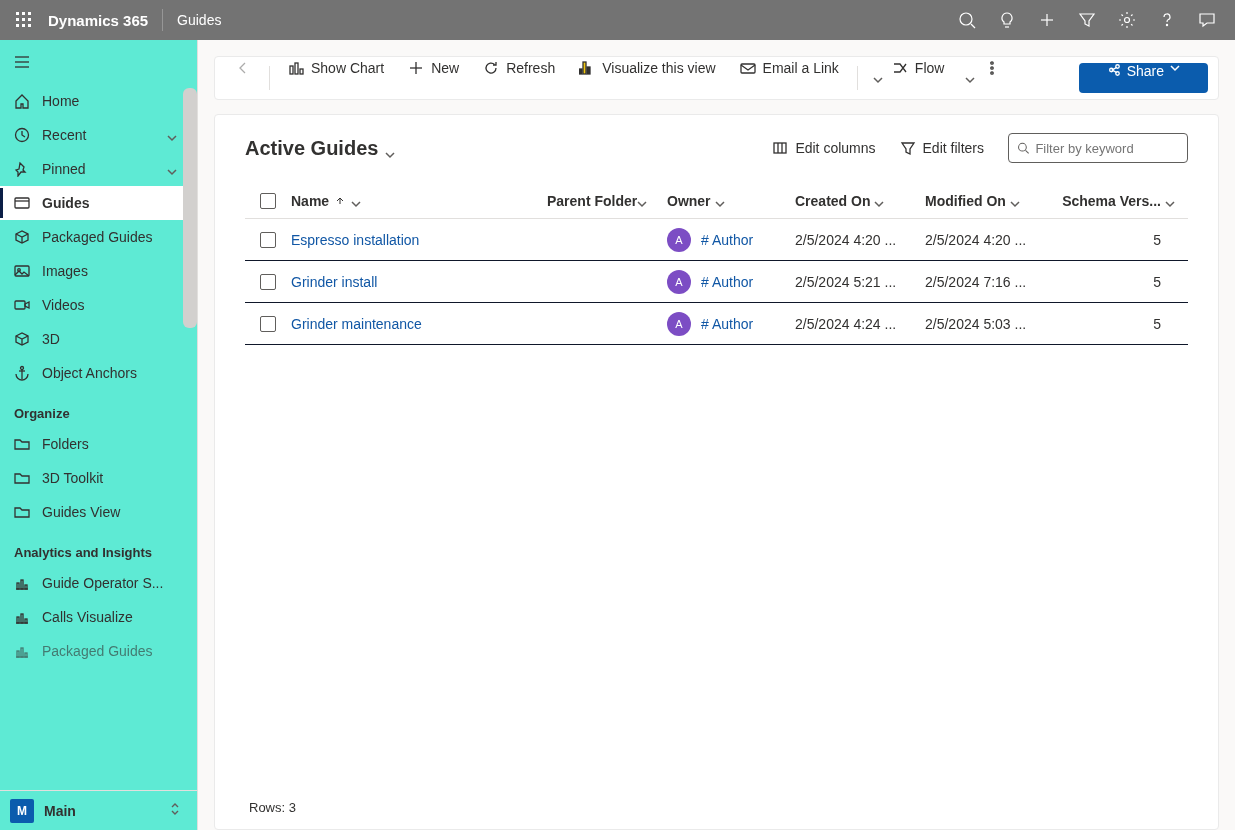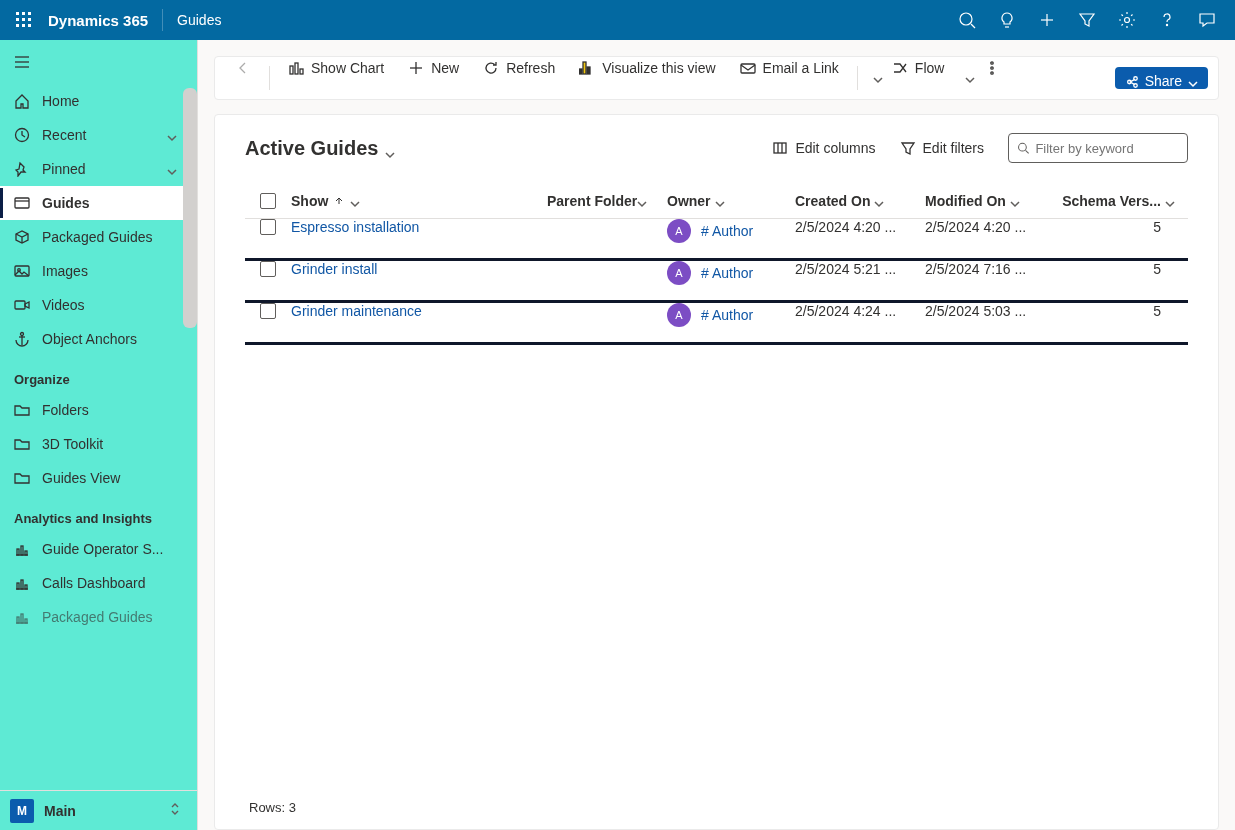--- a/index.html
+++ b/index.html
@@ -1,17 +1,17 @@
 <!DOCTYPE html>
 <html><head>
 <meta charset="utf-8">
 <style>
 * { box-sizing: border-box; margin: 0; padding: 0; }
 body { font-family: "Segoe UI", Arial, sans-serif; font-size: 14px; color: #323130; width: 1235px; height: 830px; overflow: hidden; background: #fff; }
-.topbar { height: 40px; background: #0369a1; color: #fff; display: flex; align-items: center; padding: 0 8px; }
+.topbar { height: 40px; background: #737373; color: #fff; display: flex; align-items: center; padding: 0 8px; }
 .waffle { width: 32px; height: 32px; display: flex; align-items: center; justify-content: center; cursor: pointer; }
 .top-brand { font-weight: 600; font-size: 15px; margin-left: 8px; }
 .top-divider { width: 1px; height: 22px; background: rgba(255,255,255,.25); margin: 0 14px; }
 .top-sub { font-size: 14px; font-weight: 400; }
 .top-spacer { flex: 1; }
 .top-icon { width: 40px; height: 40px; display: flex; align-items: center; justify-content: center; cursor: pointer; }
 .top-icon svg { stroke: #fff; fill: none; stroke-width: 1.2; }
 .shell { display: flex; height: 790px; }
 .sidebar { width: 198px; background: #5eead4; border-right: 1px solid #e1dfdd; display: flex; flex-direction: column; position: relative; }
 .hamburger { height: 44px; display: flex; align-items: center; padding-left: 14px; cursor: pointer; }
@@ -28,40 +28,40 @@
 .side-badge { width:24px; height:24px; background:#0b5cad; color:#fff; font-size:12px; display:flex; align-items:center; justify-content:center; border-radius:2px;}
 .side-footer .updown { margin-left:auto; margin-right:16px; color:#605e5c;}
 .scrollbar-fake { position:absolute; right:0; top:48px; width:14px; height:240px; background:#d2d0ce; border-radius:6px; }
 .main { flex:1; background:#faf9f8; display:flex; flex-direction:column; padding:0 0 0 0; }
 .cmdbar { height: 44px; margin: 16px 16px 0 16px; background:#fff; border:1px solid #eaeaea; border-radius:4px; display:flex; align-items:center; padding: 0 10px; gap:4px;}
 .cmd-btn { height:36px; display:flex; gap:7px; padding: 0 10px; cursor:pointer; color:#323130; font-size:14px; border:none; background:none; }
 .cmd-btn svg { stroke:#323130; fill:none; stroke-width:1.3; width:16px; height:16px;}
 .cmd-sep { width:1px; height:24px; background:#e1dfdd; margin: 0 4px;}
 .cmd-chev { padding: 0 6px; cursor:pointer;}
 .cmd-spacer { flex:1; }
-.cmd-share { height:22px; background:#0b5cad; color:#fff; border:none; border-radius:4px; display:flex; align-items:flex-end; gap:6px; padding: 0 10px; cursor:pointer; font-size:14px;}
+.cmd-share { height:30px; background:#0b5cad; color:#fff; border:none; border-radius:4px; display:flex; align-items:flex-start; gap:6px; padding: 0 28px; cursor:pointer; font-size:14px;}
 .cmd-share svg { stroke:#fff; fill:none; stroke-width:1.5;}
 .card { margin: 14px 16px 0 16px; background:#fff; border:1px solid #eaeaea; border-radius:4px; flex:1; display:flex; flex-direction:column; padding: 18px 30px 0 30px; }
 .card-header { display:flex; align-items:center; gap:18px; }
 .view-title { font-size:20px; font-weight:600; display:flex; align-items:center; gap:6px; cursor:pointer;}
 .card-tools { margin-left:auto; display:flex; align-items:center; gap:24px;}
 .tool-btn { display:flex; align-items:flex-start; gap:7px; cursor:pointer; color:#323130; background:none; border:none; font-size:14px;}
 .tool-btn svg { stroke:#323130; fill:none; stroke-width:1.3;}
 .filter-box { width:180px; height:30px; border:1px solid #605e5c; border-radius:4px; display:flex; align-items:center; padding:0 8px; gap:6px;}
 .filter-box input { border:none; outline:none; width:100%; font-size:13px; color:#605e5c;}
 .table { margin-top: 20px; }
 .thead { display:flex; align-items:center; height: 36px; border-bottom: 1px solid #e1dfdd; color:#323130; font-weight:600;}
 .col-check { width:46px; display:flex; justify-content:center;}
 .col-name { flex: 0 0 256px; display:flex; align-items:center; gap:6px; cursor:pointer;}
 .col-folder { flex: 0 0 120px; display:flex; align-items:center; cursor:pointer;}
 .col-owner { flex: 0 0 128px; display:flex; align-items:center; gap:4px; cursor:pointer;}
 .col-created { flex: 0 0 130px; display:flex; align-items:center; gap:4px; cursor:pointer;}
 .col-modified { flex: 0 0 130px; display:flex; align-items:center; gap:4px; cursor:pointer;}
 .col-schema { flex: 0 0 120px; display:flex; align-items:center; gap:4px; cursor:pointer; justify-content:flex-end;}
-.row { display:flex; align-items:flex-start; height: 42px; border-bottom:3px solid #0f172a;}
+.row { display:flex; align-items:center; height: 42px; border-bottom:1px solid #0f172a;}
 .link { color:#1157a5; cursor:pointer;}
 .avatar { width:24px; height:24px; border-radius:50%; background:#7c4dc4; color:#fff; font-size:11px; display:inline-flex; align-items:center; justify-content:center; margin-right:6px;}
 .checkbox { width:16px; height:16px; border:1px solid #605e5c; border-radius:2px; cursor:pointer; display:inline-block;}
 .rowcount { margin-top:auto; padding: 12px 0 14px 4px; color:#323130; font-size:13px;}
 .small-chev { width:10px; height:10px;}
 .small-chev svg{ stroke:#605e5c; fill:none; stroke-width:1.5;}
 .ellipsis { white-space:nowrap; overflow:hidden; text-overflow:ellipsis; }
 </style>
 </head>
 <body>
@@ -203,20 +203,29 @@
             <svg width="16" height="16" viewBox="0 0 16 16">
               <rect x="1" y="4" width="10" height="8" rx="1"></rect>
               <path d="M11 7l4-2v6l-4-2z"></path>
             </svg>
           </span>
         <span class="label">Videos</span>
       </div>
       <div class="side-item">
         <span class="side-icon">
             <svg width="16" height="16" viewBox="0 0 16 16">
+              <path d="M2 5l6-3 6 3v6l-6 3-6-3z"></path>
+              <path d="M2 5l6 3 6-3M8 8v6"></path>
+            </svg>
+          </span>
+        <span class="label">3D</span>
+      </div>
+      <div class="side-item">
+        <span class="side-icon">
+            <svg width="16" height="16" viewBox="0 0 16 16">
               <circle cx="8" cy="3" r="1.5"></circle>
               <line x1="8" y1="4.5" x2="8" y2="14"></line>
               <path d="M2 9a6 6 0 0 0 12 0"></path>
               <line x1="5" y1="6" x2="11" y2="6"></line>
             </svg>
           </span>
         <span class="label">Object Anchors</span>
       </div>
 
       <div class="side-section">Organize</div>
@@ -259,21 +268,21 @@
       </div>
       <div class="side-item">
         <span class="side-icon">
             <svg width="16" height="16" viewBox="0 0 16 16">
               <line x1="2" y1="14" x2="14" y2="14"></line>
               <rect x="3" y="8" width="2" height="6"></rect>
               <rect x="7" y="5" width="2" height="9"></rect>
               <rect x="11" y="10" width="2" height="4"></rect>
             </svg>
           </span>
-        <span class="label">Calls Dashboard</span>
+        <span class="label">Calls Visualize</span>
       </div>
       <div class="side-item" style="opacity:.6">
         <span class="side-icon">
             <svg width="16" height="16" viewBox="0 0 16 16">
               <line x1="2" y1="14" x2="14" y2="14"></line>
               <rect x="3" y="8" width="2" height="6"></rect>
               <rect x="7" y="5" width="2" height="9"></rect>
               <rect x="11" y="10" width="2" height="4"></rect>
             </svg>
           </span>
@@ -402,21 +411,21 @@
           </div>
         </div>
       </div>
 
       <div class="table">
         <div class="thead">
           <div class="col-check">
               <span class="checkbox"></span>
             </div>
           <div class="col-name">
-              <span>Show</span> 
+              <span>Name</span> 
               <svg width="10" height="10" viewBox="0 0 10 10" stroke="#323130" fill="none">
                 <path d="M5 8V2M2 5l3-3 3 3"></path>
               </svg>
               <span class="small-chev"><svg width="10" height="10" viewBox="0 0 10 10">
                   <path d="M1 3l4 4 4-4"></path>
                 </svg></span>
             </div>
           <div class="col-folder">
               <span>Parent Folder</span>
               <span class="small-chev"><svg width="10" height="10" viewBox="0 0 10 10">

